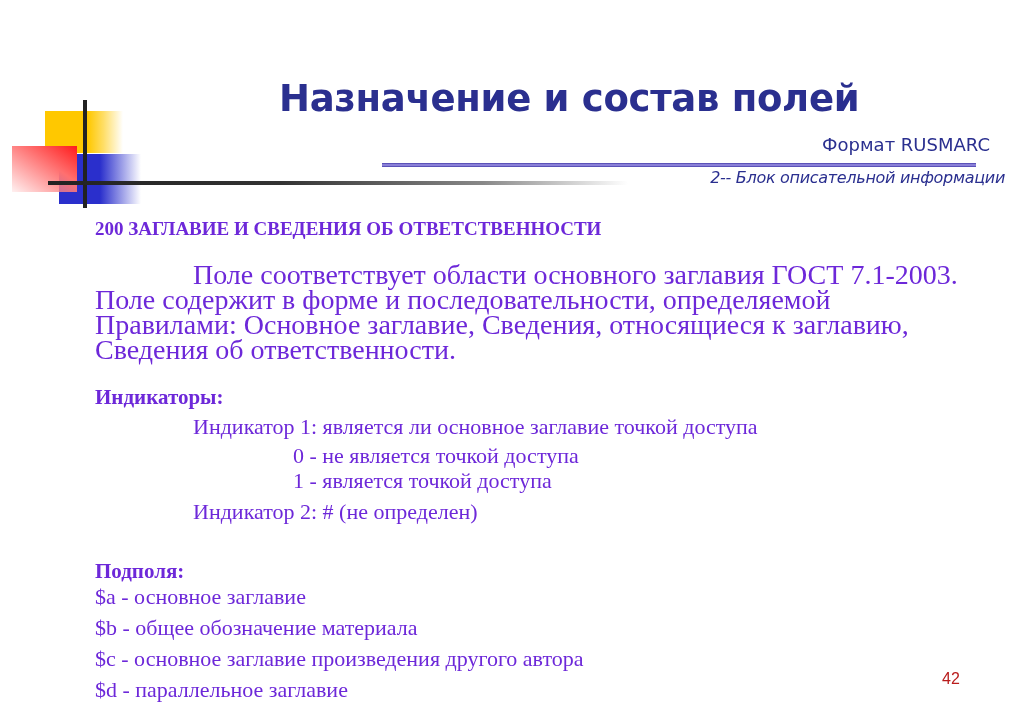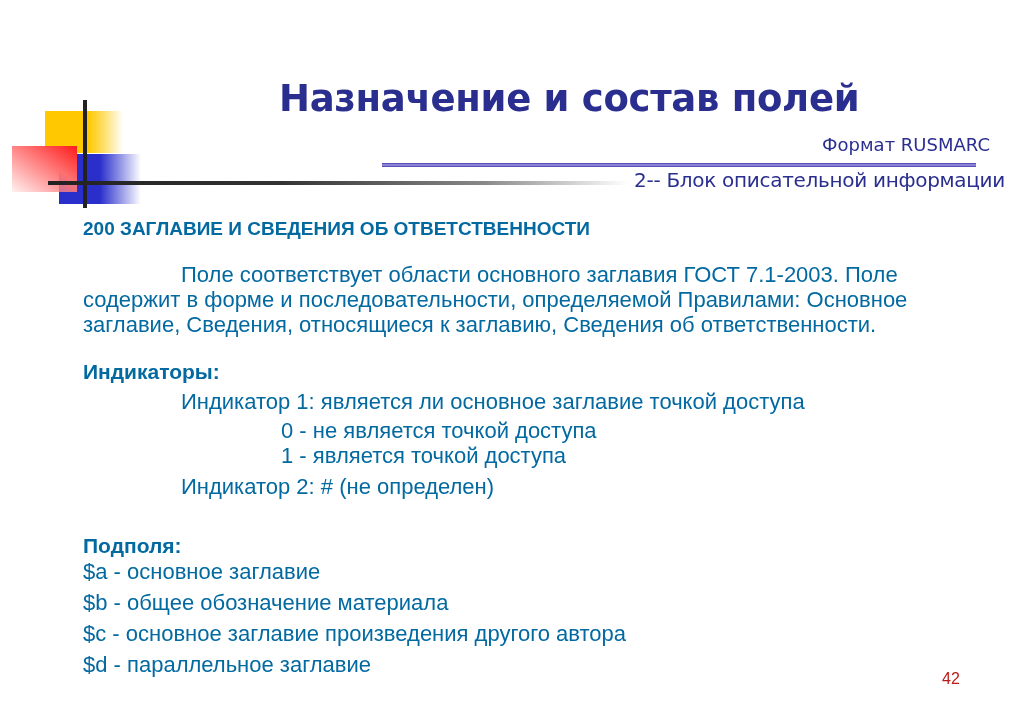--- a/index.html
+++ b/index.html
@@ -39,32 +39,32 @@
       font-size: 37px; color: #2a2f8f; letter-spacing: -0.3px;
       white-space: nowrap;
     }
     .subtitle1 {
       position: absolute; right: 34px; top: 134px;
       font-family: "DejaVu Sans", sans-serif; font-size: 18px; color: #2a2f8f;
       white-space: nowrap;
     }
     .subtitle2 {
       position: absolute; right: 19px; top: 168px;
-      font-family: "DejaVu Sans", sans-serif; font-size: 20px; color: #2a2f8f;
-      white-space: nowrap; letter-spacing: -0.3px;
+      font-family: "DejaVu Sans", sans-serif; font-size: 16px; color: #2a2f8f;
+      white-space: nowrap; letter-spacing: -0.3px; font-style: italic;
     }
     .content {
-      position: absolute; left: 83px; top: 214px; width: 880px;
-      font-family: Liberation Sans, sans-serif; color: #0369a1;
+      position: absolute; left: 95px; top: 214px; width: 880px;
+      font-family: Liberation Serif, serif; color: #6d28d9;
     }
     .heading {
       font-weight: bold; font-size: 19px; margin: 0; line-height: 30px; white-space: nowrap;
     }
     .para {
-      font-size: 22px; line-height: 25px; margin: 18px 0 0 0; text-indent: 98px;
+      font-size: 28px; line-height: 25px; margin: 18px 0 0 0; text-indent: 98px;
       width: 880px;
     }
     .label {
       font-weight: bold; font-size: 21px; line-height: 26px; margin: 0; white-space: nowrap;
     }
     .line { font-size: 22px; line-height: 25px; white-space: nowrap; margin: 0; }
     .ind1 { padding-left: 98px; }
     .ind2 { padding-left: 198px; }
     .page-num {
       position: absolute; left: 942px; top: 670px;

